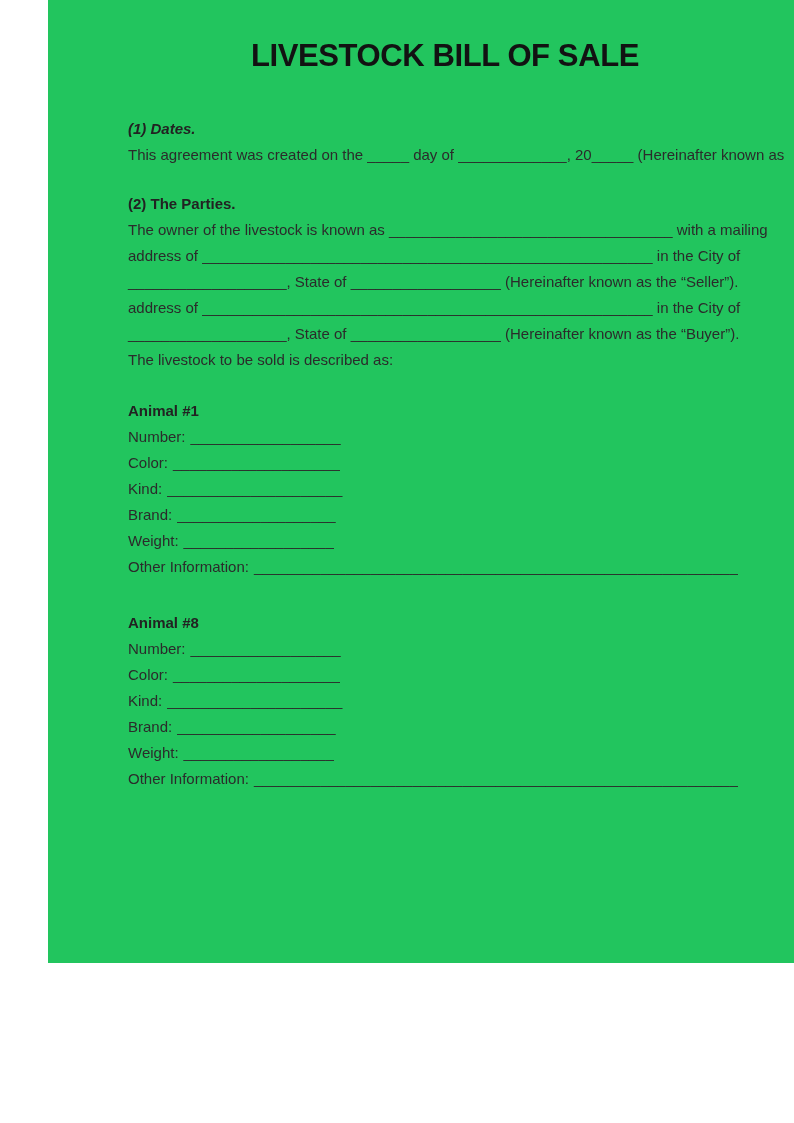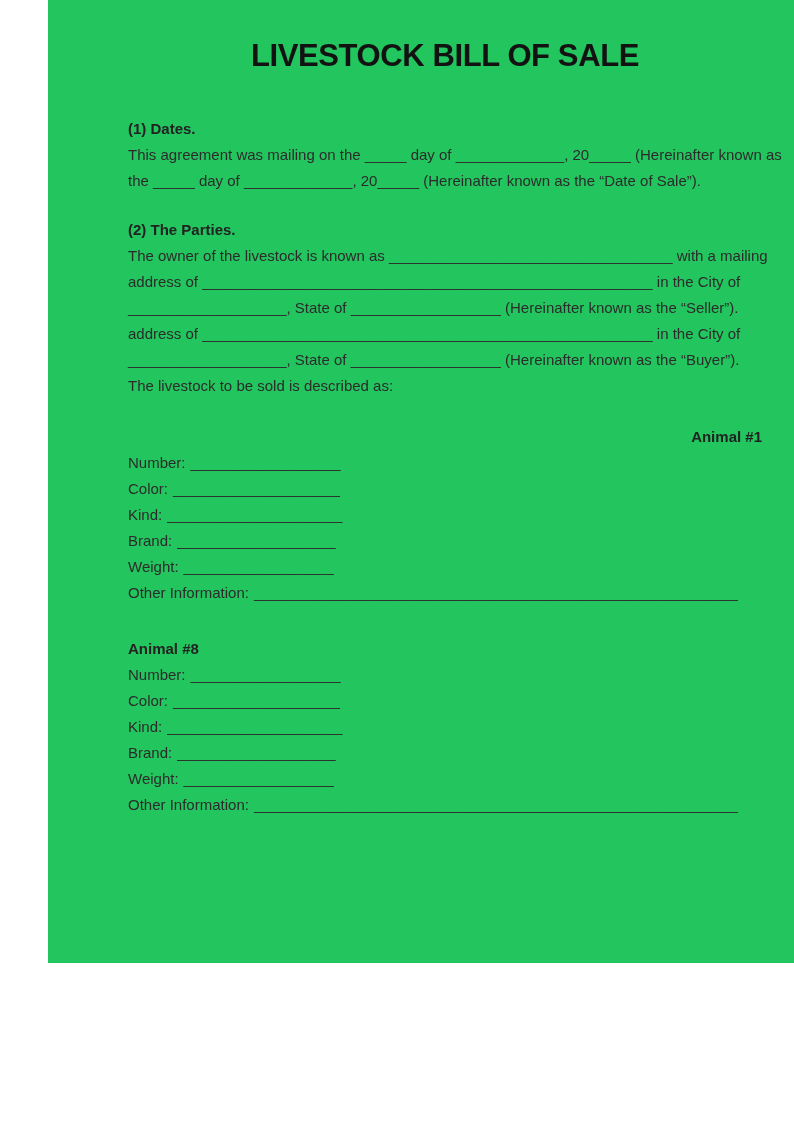--- a/index.html
+++ b/index.html
@@ -26,39 +26,38 @@
   .line {
     font-size: 15px;
     line-height: 26px;
     margin: 0;
     white-space: nowrap;
   }
   .sec-heading { font-weight: 700; color: #222222; }
   .animal-heading { font-weight: 700; color: #222222; }
 
   
-  .mt-s1-heading   { margin-top: 42px; }
+  .mt-s1-heading   { margin-top: 42px; font-style: italic; }
   .mt-s2-heading   { margin-top: 23px; }
   .mt-purchaser    { margin-top: 28px; }
   .mt-s3-heading   { margin-top: 30px; }
-  .mt-animal1      { margin-top: 25px; text-align: right; }
+  .mt-animal1      { margin-top: 25px; }
   .mt-animal2      { margin-top: 30px; }
 
   .field-blank { margin-left: 5px; }
 </style>
 </head>
 <body>
 
 <div class="page">
 
   <h1 class="title">LIVESTOCK BILL OF SALE</h1>
 
   <div class="line sec-heading mt-s1-heading">(1) Dates.</div>
-  <p class="line">This agreement was mailing on the _____ day of _____________, 20_____ (Hereinafter known as</p>
-  <p class="line">the _____ day of _____________, 20_____ (Hereinafter known as the “Date of Sale”).</p>
+  <p class="line">This agreement was created on the _____ day of _____________, 20_____ (Hereinafter known as</p>
 
   <div class="line sec-heading mt-s2-heading">(2) The Parties.</div>
   <p class="line">The owner of the livestock is known as __________________________________ with a mailing</p>
   <p class="line">address of ______________________________________________________ in the City of</p>
   <p class="line">___________________, State of __________________ (Hereinafter known as the “Seller”).</p>
 
   <p class="line">address of  ______________________________________________________ in the City of</p>
   <p class="line">___________________, State of __________________  (Hereinafter known as the “Buyer”).</p>
 
   <p class="line">The livestock to be sold is described as:</p>

